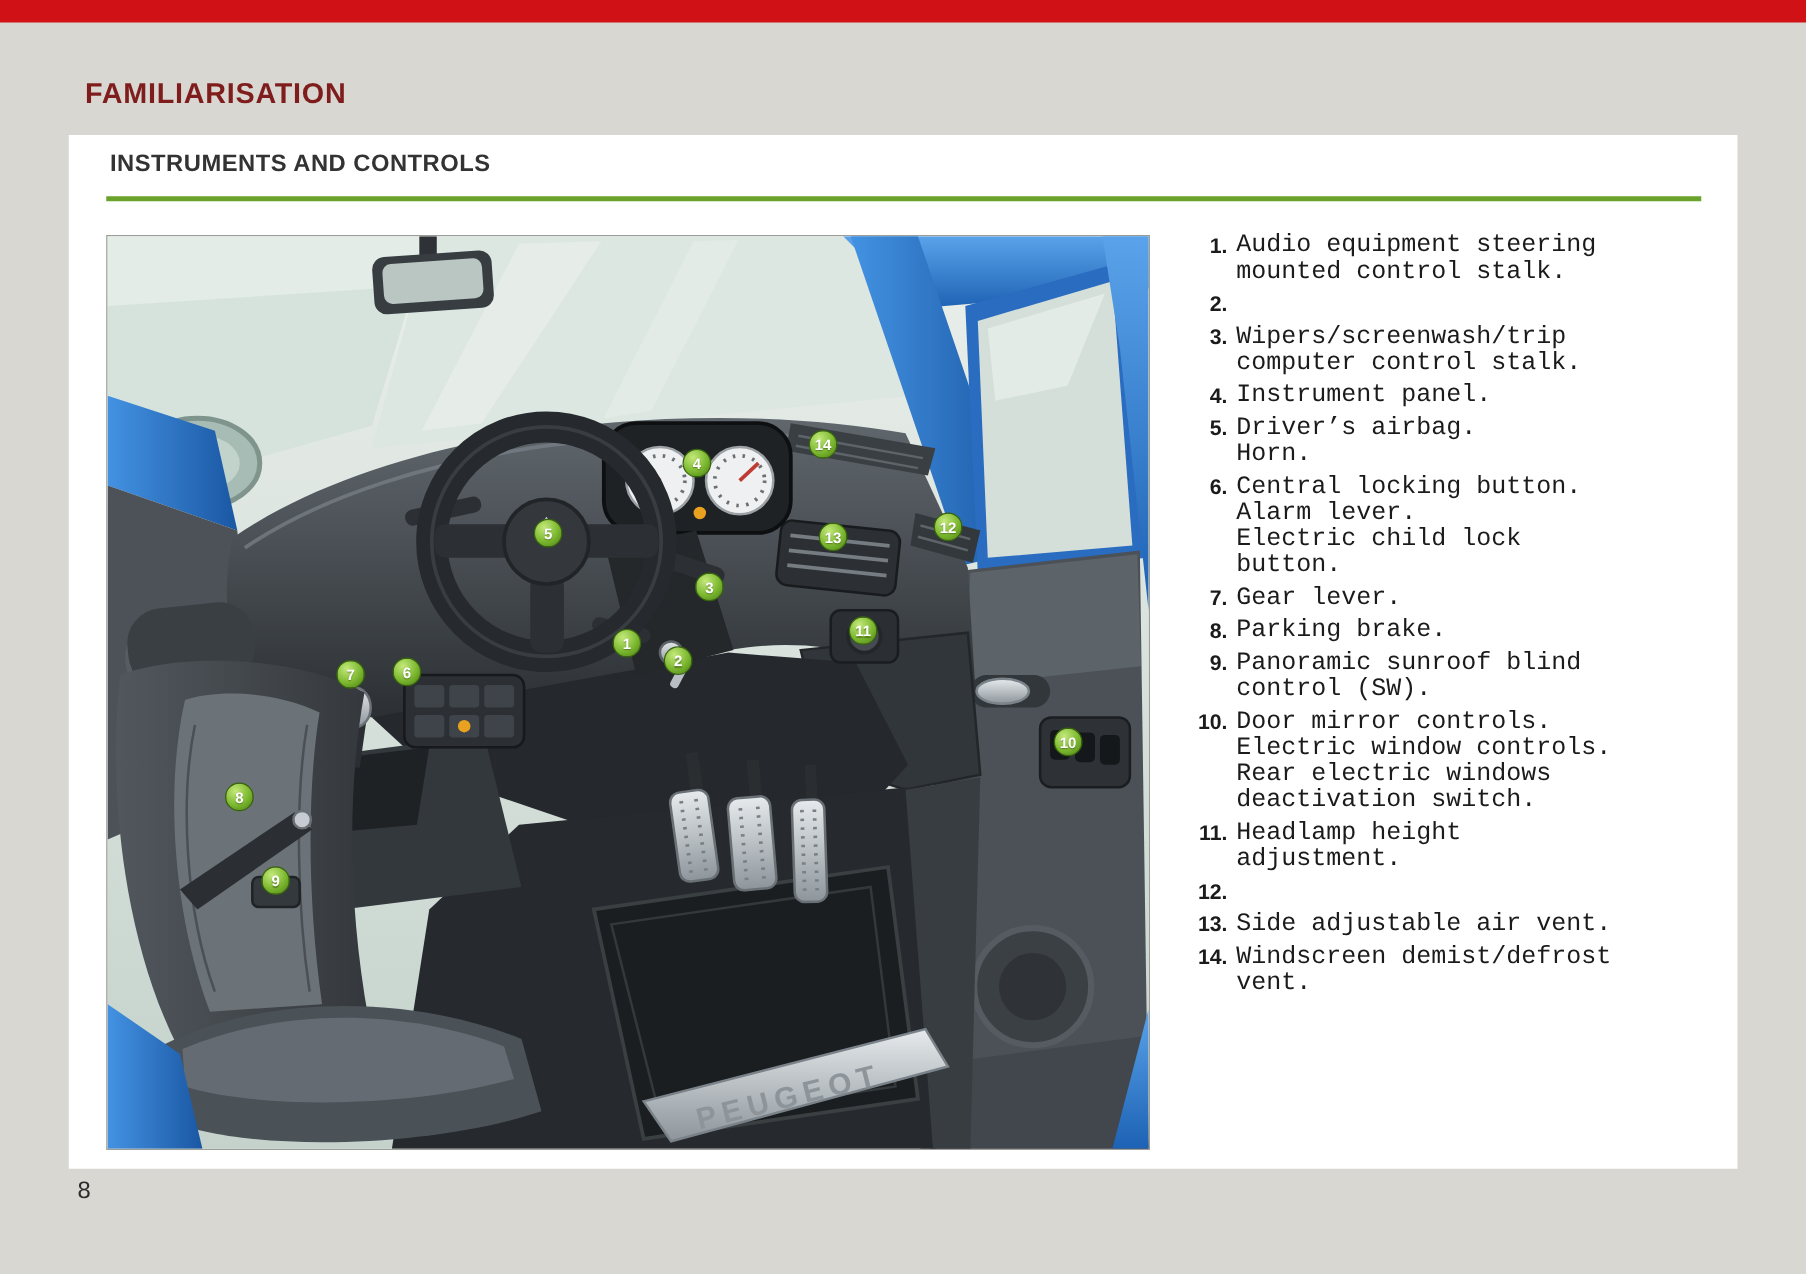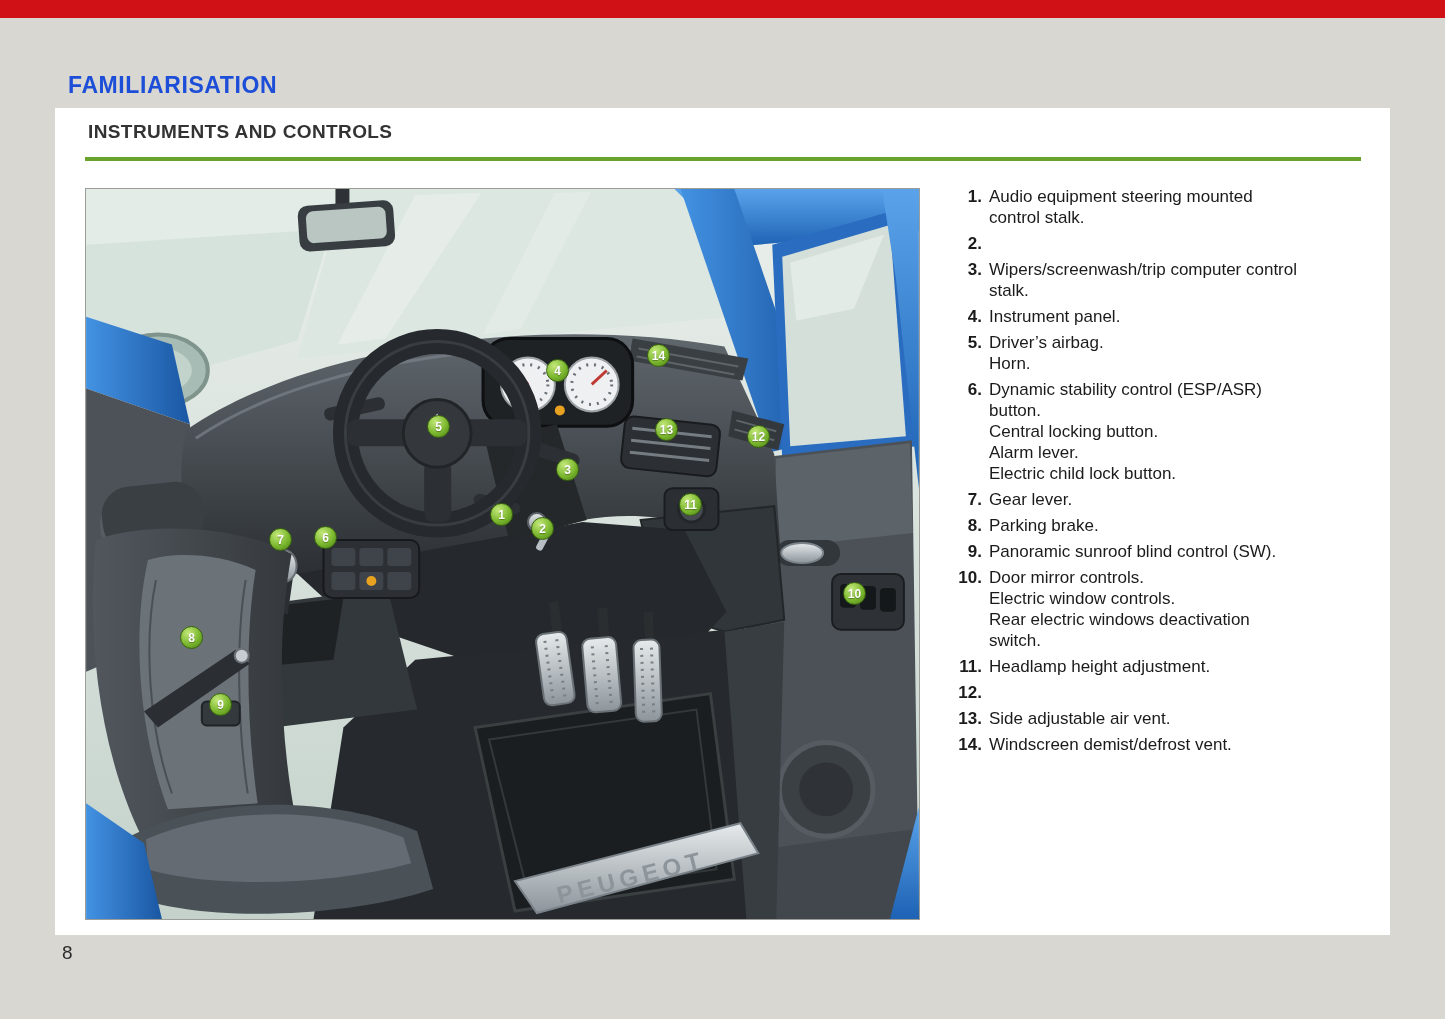--- a/index.html
+++ b/index.html
@@ -8,22 +8,22 @@
     background: var(--c-pagebg, #d8d7d2);
     font-family: "Liberation Sans", sans-serif;
     position: relative;
     overflow: hidden;
   }
   .top-bar {
     position:absolute; left:0; top:0; width:1445px; height:18px;
     background: var(--c-topbar, #d01217);
   }
   .section-title {
-    position:absolute; left:68px; top:72px;
-    font-size:23px; font-weight:bold; color:#1d4ed8; letter-spacing:0.6px;
+    position:absolute; left:68px; top:61px;
+    font-size:23px; font-weight:bold; color:#7f1d1d; letter-spacing:0.6px;
   }
   .content {
     position:absolute; left:55px; top:108px; width:1335px; height:827px;
     background:#ffffff;
     padding-left:44px;
   }
   .heading {
     position:absolute; left:33px; top:13px;
     font-size:19px; font-weight:bold; color:#333333; letter-spacing:0.4px;
   }
@@ -47,21 +47,21 @@
   }
   .legend {
     position:absolute; left:898px; top:78px; width:412px; color:#1b1b1b;
   }
   .legend-item { display:flex; margin-bottom:5px; }
   .legend-num {
     flex:0 0 36px; text-align:right; padding-right:7px;
     font-weight:bold; font-size:17px; line-height:21px;
   }
   .legend-text { flex:0 1 310px; }
-  .legend-line { font-size:17px; line-height:21px; }
+  .legend-line { font-size:20px; line-height:21px;font-family:Liberation Mono, monospace; }
   .page-number {
     position:absolute; left:62px; top:942px;
     font-size:19px; color:#2c2c2c;
   }
 </style>
 </head>
 <body>
 
 <div class="page">
   <div class="top-bar"></div>
@@ -283,21 +283,21 @@
           <div class="badge" style="left: 445px; top: 328px;">2</div>
           <div class="badge" style="left: 470px; top: 269px;">3</div>
           <div class="badge" style="left: 460px; top: 170px;">4</div>
           <div class="badge" style="left: 341px; top: 226px;">5</div>
           <div class="badge" style="left: 228px; top: 337px;">6</div>
           <div class="badge" style="left: 183px; top: 339px;">7</div>
           <div class="badge" style="left: 94px; top: 437px;">8</div>
           <div class="badge" style="left: 123px; top: 504px;">9</div>
           <div class="badge" style="left: 745px; top: 393px; margin-left: 12px;">10</div>
           <div class="badge" style="left: 593px; top: 304px;">11</div>
-          <div class="badge" style="left: 661px; top: 236px;">12</div>
+          <div class="badge" style="left: 661px; top: 221px;">12</div>
           <div class="badge" style="left: 569px; top: 229px;">13</div>
           <div class="badge" style="left: 561px; top: 155px;">14</div>
         </div>
     </div>
 
     <div class="legend" id="legend">
         <div class="legend-item">
           <span class="legend-num">1.</span>
           <div class="legend-text">
             <div class="legend-line">Audio equipment steering mounted control stalk.</div>
@@ -321,21 +321,20 @@
         <div class="legend-item">
           <span class="legend-num">5.</span>
           <div class="legend-text">
             <div class="legend-line">Driver’s airbag.</div>
             <div class="legend-line">Horn.</div>
           </div>
         </div>
         <div class="legend-item">
           <span class="legend-num">6.</span>
           <div class="legend-text">
-            <div class="legend-line">Dynamic stability control (ESP/ASR) button.</div>
             <div class="legend-line">Central locking button.</div>
             <div class="legend-line">Alarm lever.</div>
             <div class="legend-line">Electric child lock button.</div>
           </div>
         </div>
         <div class="legend-item">
           <span class="legend-num">7.</span>
           <div class="legend-text">
             <div class="legend-line">Gear lever.</div>
           </div>

